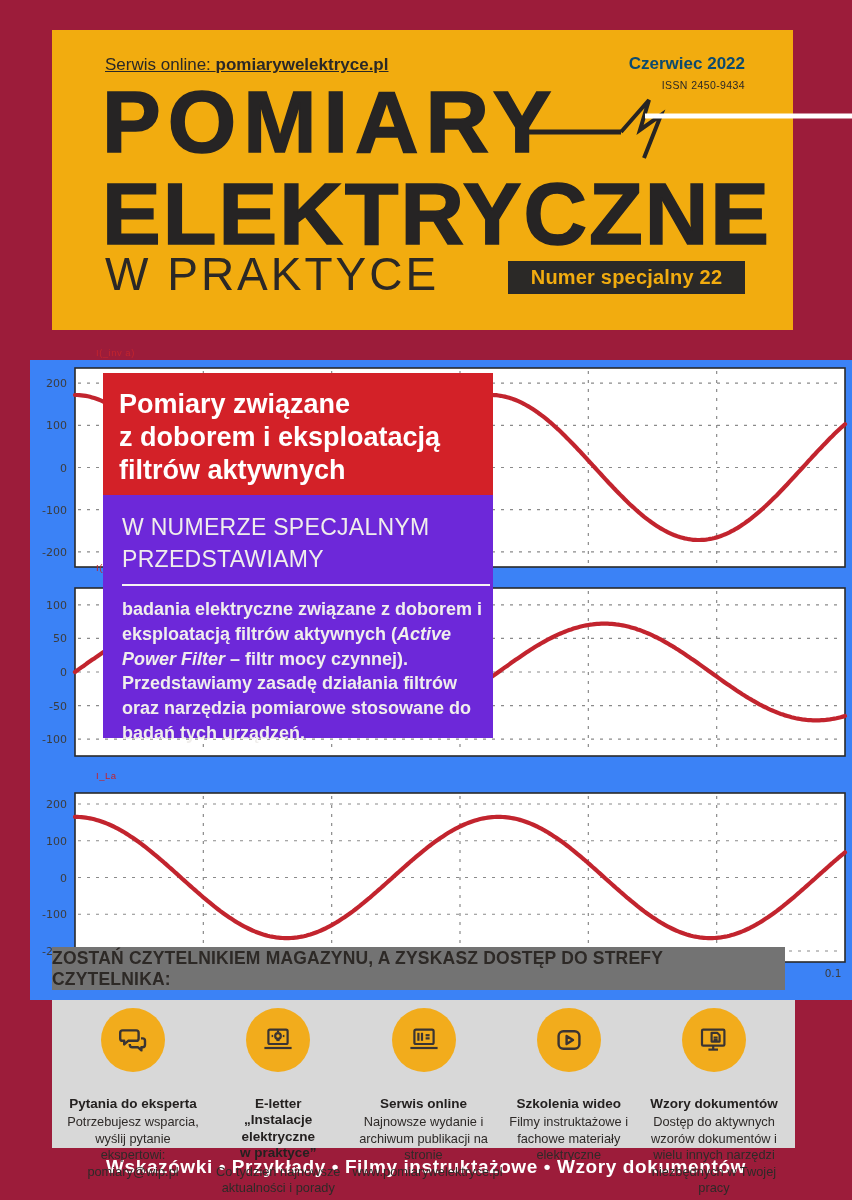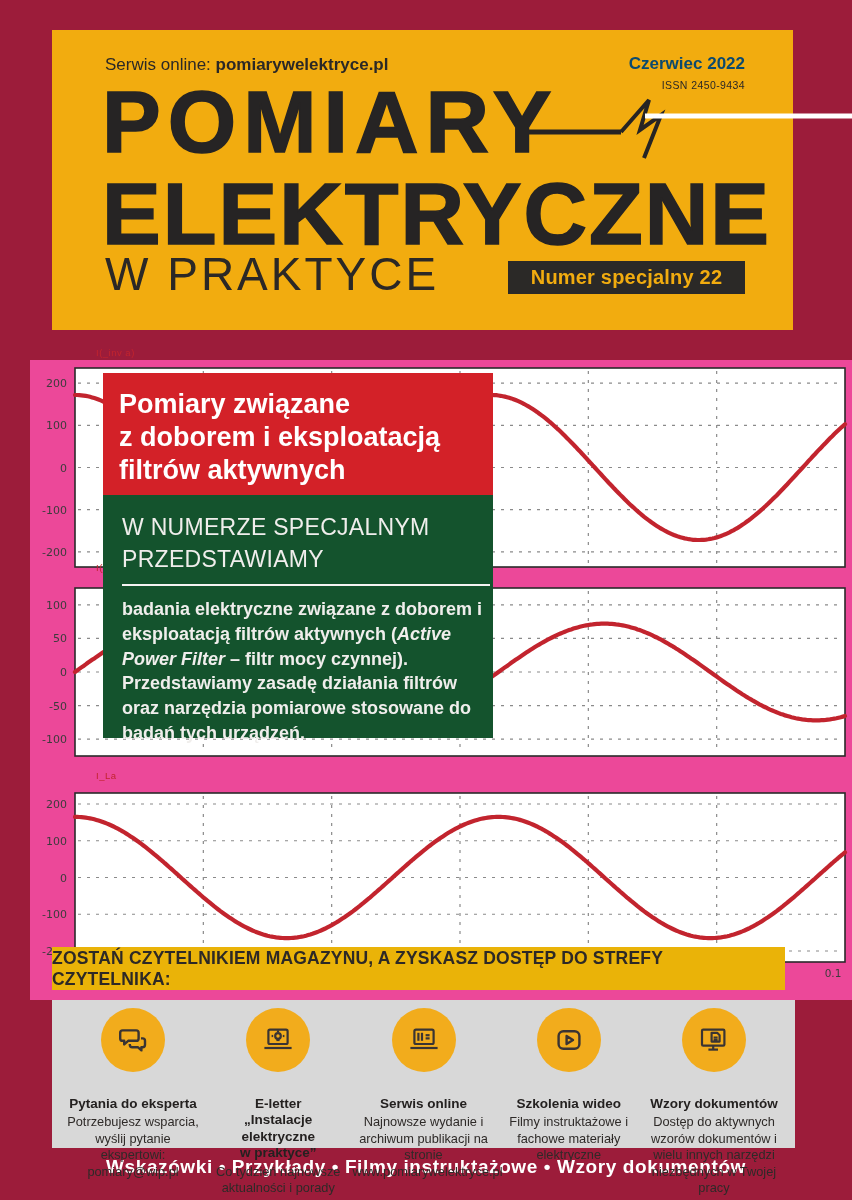--- a/index.html
+++ b/index.html
@@ -6,48 +6,48 @@
   body{
     width:852px;height:1200px;position:relative;overflow:hidden;
     background:#9c1c3a;
     font-family:"Liberation Sans", sans-serif;
     -webkit-font-smoothing:antialiased;
   }
   .abs{position:absolute;}
 
   
   .header-yellow{left:52px;top:30px;width:741px;height:300px;background:#f2ac0f;z-index:2;}
-  .serwis-line{left:53px;top:25px;font-size:17px;color:#2b2826;}
+  .serwis-line{left:53px;top:25px;font-size:17px;color:#2b2826;text-decoration:underline;}
   .serwis-line b{font-weight:700;}
   .issue-date{right:48px;top:24px;font-size:17px;font-weight:700;color:#0c4a6e;text-align:right;}
   .issn{right:48px;top:49px;font-size:10.5px;color:#2b2826;letter-spacing:.4px;text-align:right;}
   .logo1{left:50px;top:48px;font-size:88px;font-weight:700;color:#262424;line-height:1;letter-spacing:7px;-webkit-text-stroke:1.5px #262424;}
   .logo2{left:50px;top:140px;font-size:88px;font-weight:700;color:#262424;line-height:1;letter-spacing:2px;-webkit-text-stroke:1.5px #262424;}
   .logo3{left:53px;top:217px;font-size:46px;font-weight:400;color:#2b2826;letter-spacing:3px;}
   .special-badge{left:456px;top:231px;width:237px;height:33px;background:#2b2927;color:#f2ac0f;
     font-size:20px;font-weight:700;display:flex;align-items:center;justify-content:center;letter-spacing:.2px;}
   .pulse-svg{left:515px;top:88px;width:337px;height:110px;z-index:3;}
 
   
-  .main-white{left:30px;top:360px;width:822px;height:640px;background:#ec4899;z-index:1;}
+  .main-white{left:30px;top:360px;width:822px;height:640px;background:#3b82f6;z-index:1;}
   .chart-box{position:absolute;left:0;width:822px;}
   .chart-label{position:absolute;font-size:9.5px;color:#c2242e;font-weight:400;z-index:2;letter-spacing:.5px;padding-left:36px;}
 
   
   .red-box{left:103px;top:373px;width:390px;height:122px;background:#d32128;z-index:5;
     color:#ffffff;font-weight:700;font-size:27px;line-height:1.23;padding:15px 0 0 16px;box-sizing:border-box;}
-  .dark-box{left:103px;top:495px;width:390px;height:243px;background:#14532d;z-index:5;
+  .dark-box{left:103px;top:495px;width:390px;height:243px;background:#6d28d9;z-index:5;
     color:#f0eeec;padding:17px 3px 0 19px;box-sizing:border-box;}
   .dark-box .intro-heading{font-size:23px;font-weight:400;line-height:1.38;letter-spacing:.3px;}
   .dark-box .rule{border:none;border-top:2px solid #f5f4f3;margin:9px 0 11px 0;}
   .dark-box .intro-text{font-size:18px;font-weight:700;line-height:1.37;}
   .dark-box .intro-text i{font-weight:700;}
 
   
-  .reader-banner{left:52px;top:947px;width:733px;height:43px;background:#eab308;z-index:6;
+  .reader-banner{left:52px;top:947px;width:733px;height:43px;background:#737373;z-index:6;
     display:flex;align-items:center;justify-content:center;
     color:#2d2926;font-size:17.5px;font-weight:700;letter-spacing:.2px;}
 
   
   .gray-panel{left:52px;top:1000px;width:743px;height:148px;background:#d8d8d8;z-index:4;
     display:flex;justify-content:space-between;padding:8px 10px 0 10px;box-sizing:border-box;}
   .benefit{width:142px;text-align:center;}
   .benefit .circle{width:64px;height:64px;border-radius:50%;background:#f2ac1c;margin:0 auto;
     display:flex;align-items:center;justify-content:center;}
   .benefit .circle svg{width:40px;height:40px;}

